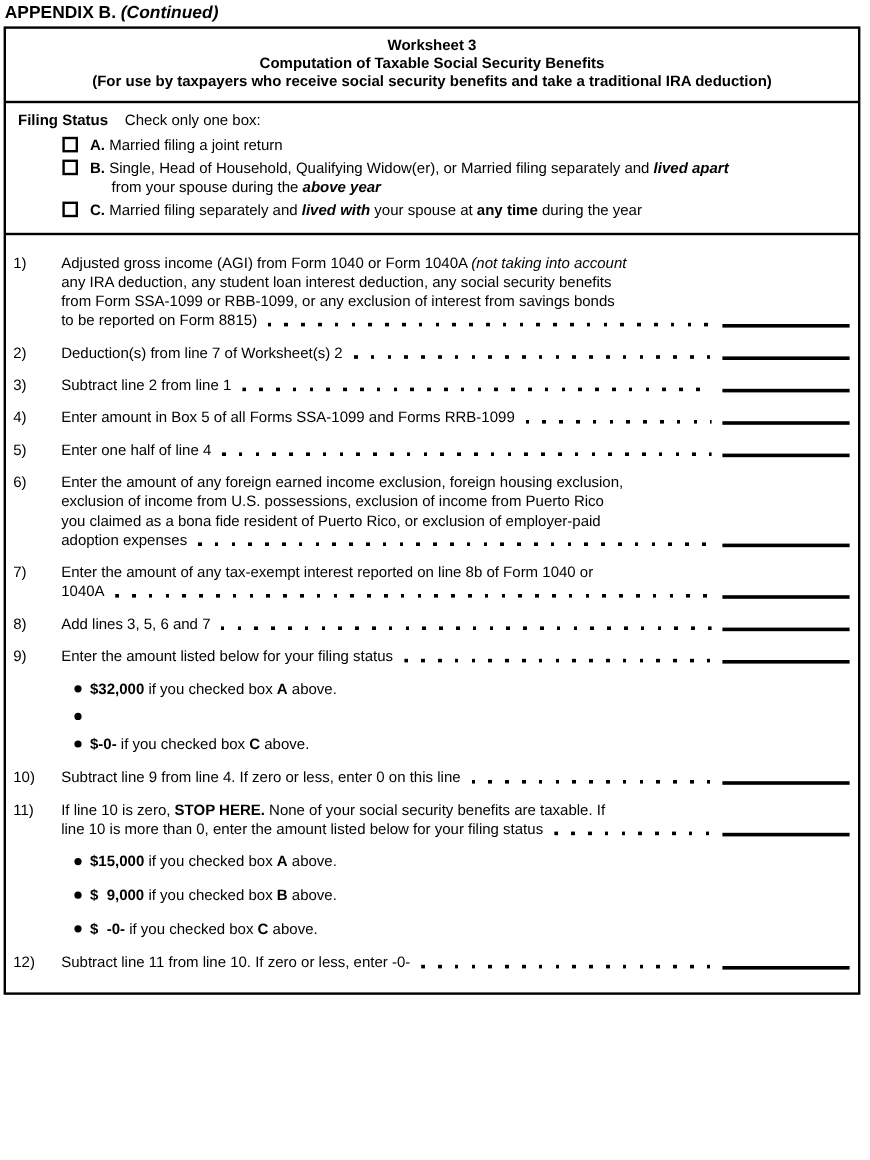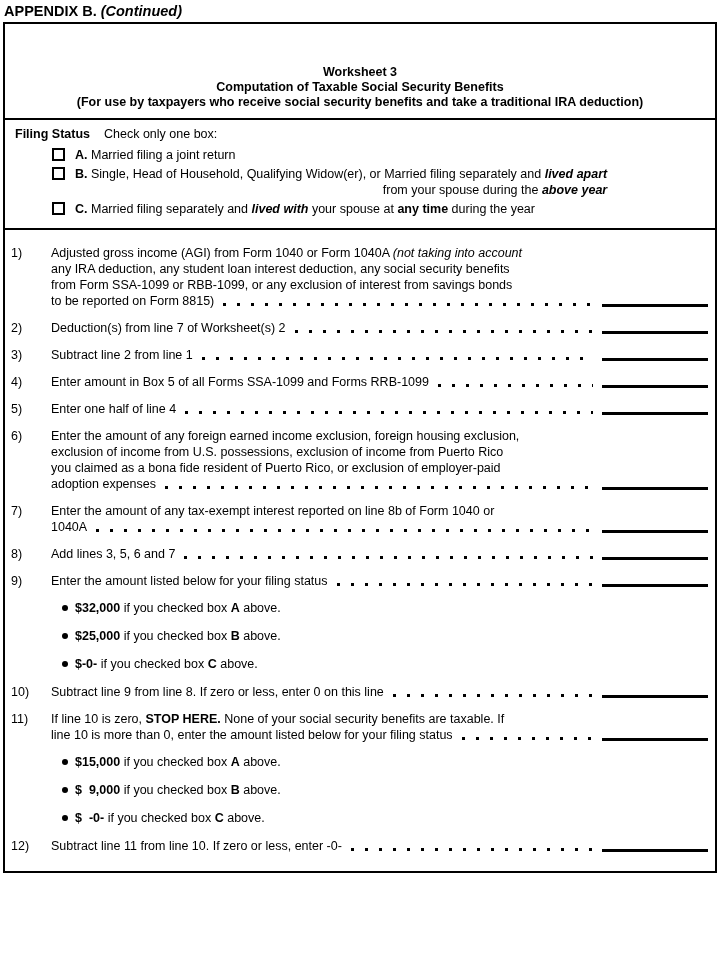--- a/index.html
+++ b/index.html
@@ -31,31 +31,30 @@
     background: #fff;
   }
 
   .title-sec {
     border-bottom: 2px solid #000;
     text-align: center;
     font-weight: bold;
     font-size: 12.5px;
     line-height: 15px;
     padding: 7px 4px 8px 4px;
-    margin-top: 34px;
   }
 
   .filing-sec {
     border-bottom: 2px solid #000;
     padding: 6px 10px 8px 10px;
   }
   .fs-head { margin-bottom: 5px; }
   .fs-label { font-weight: bold; }
   .fs-instruction { margin-left: 14px; }
-  .opt { display: flex; padding-left: 37px; margin-bottom: 3px; text-align: right; }
+  .opt { display: flex; padding-left: 37px; margin-bottom: 3px; }
   .cb {
     width: 13px; height: 13px;
     border: 2px solid #000;
     flex: none;
     margin-top: 1px;
     background: #fff;
     cursor: pointer;
   }
   .optbody { margin-left: 10px; }
   .optline { white-space: pre; }
@@ -238,31 +237,30 @@
               </div>
             </div>
             <div class="answer"></div>
           </div>
           <div class="bullet-row">
             <span class="bullet-glyph"></span>
             <span class="bullet-text"><span class="seg b">$32,000</span><span class="seg"> if you checked box </span><span class="seg b">A</span><span class="seg"> above.</span></span>
           </div>
           <div class="bullet-row">
             <span class="bullet-glyph"></span>
-            <span class="bullet-text"><span class="seg b">$25,000</span><span class="seg"> if you checked box </span><span class="seg b">B</span><span class="seg"> above.</span></span>
           </div>
           <div class="bullet-row">
             <span class="bullet-glyph"></span>
             <span class="bullet-text"><span class="seg b">$-0-</span><span class="seg"> if you checked box </span><span class="seg b">C</span><span class="seg"> above.</span></span>
           </div>
           <div class="item-row">
             <div class="num">10)</div>
             <div class="content">
               <div class="lastline">
-                <span class="txt"><span class="seg">Subtract line 9 from line 8. If zero or less, enter 0 on this line</span></span>
+                <span class="txt"><span class="seg">Subtract line 9 from line 4. If zero or less, enter 0 on this line</span></span>
                 <div class="leader"></div>
               </div>
             </div>
             <div class="answer"></div>
           </div>
           <div class="item-row">
             <div class="num">11)</div>
             <div class="content">
               <div class="tline"><span class="seg">If line 10 is zero, </span><span class="seg b">STOP HERE.</span><span class="seg"> None of your social security benefits are taxable. If</span></div>
               <div class="lastline">

